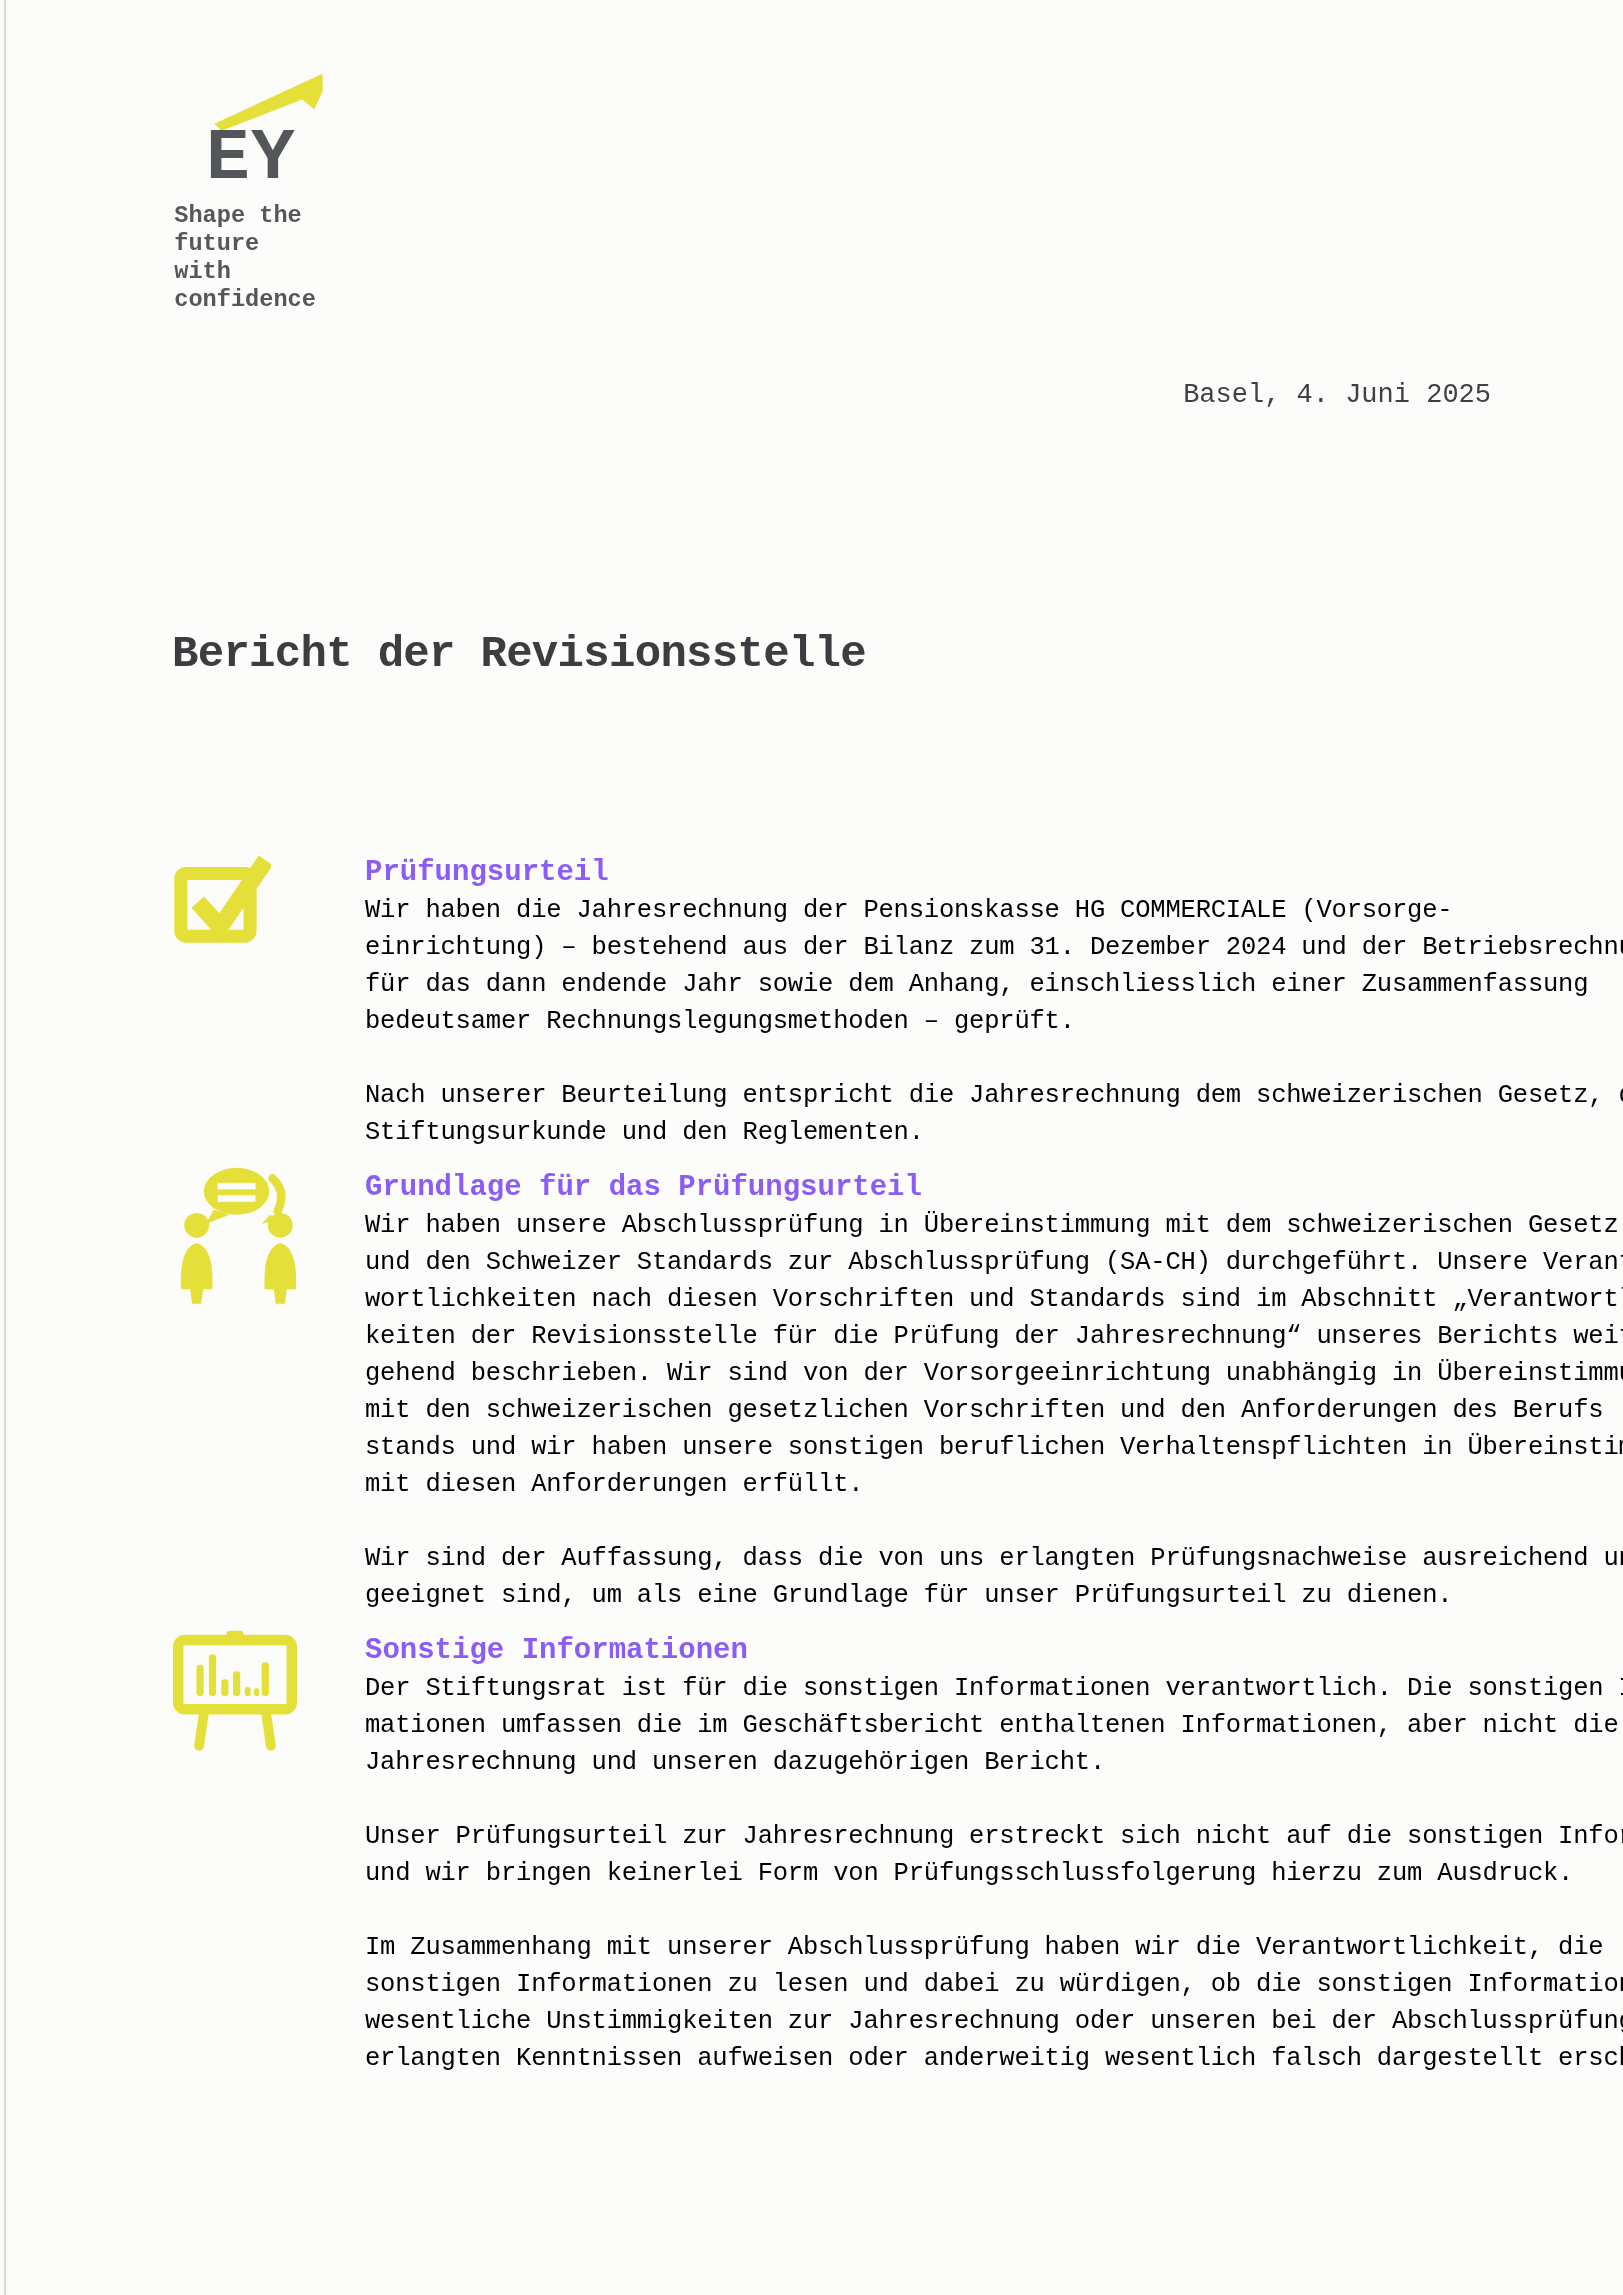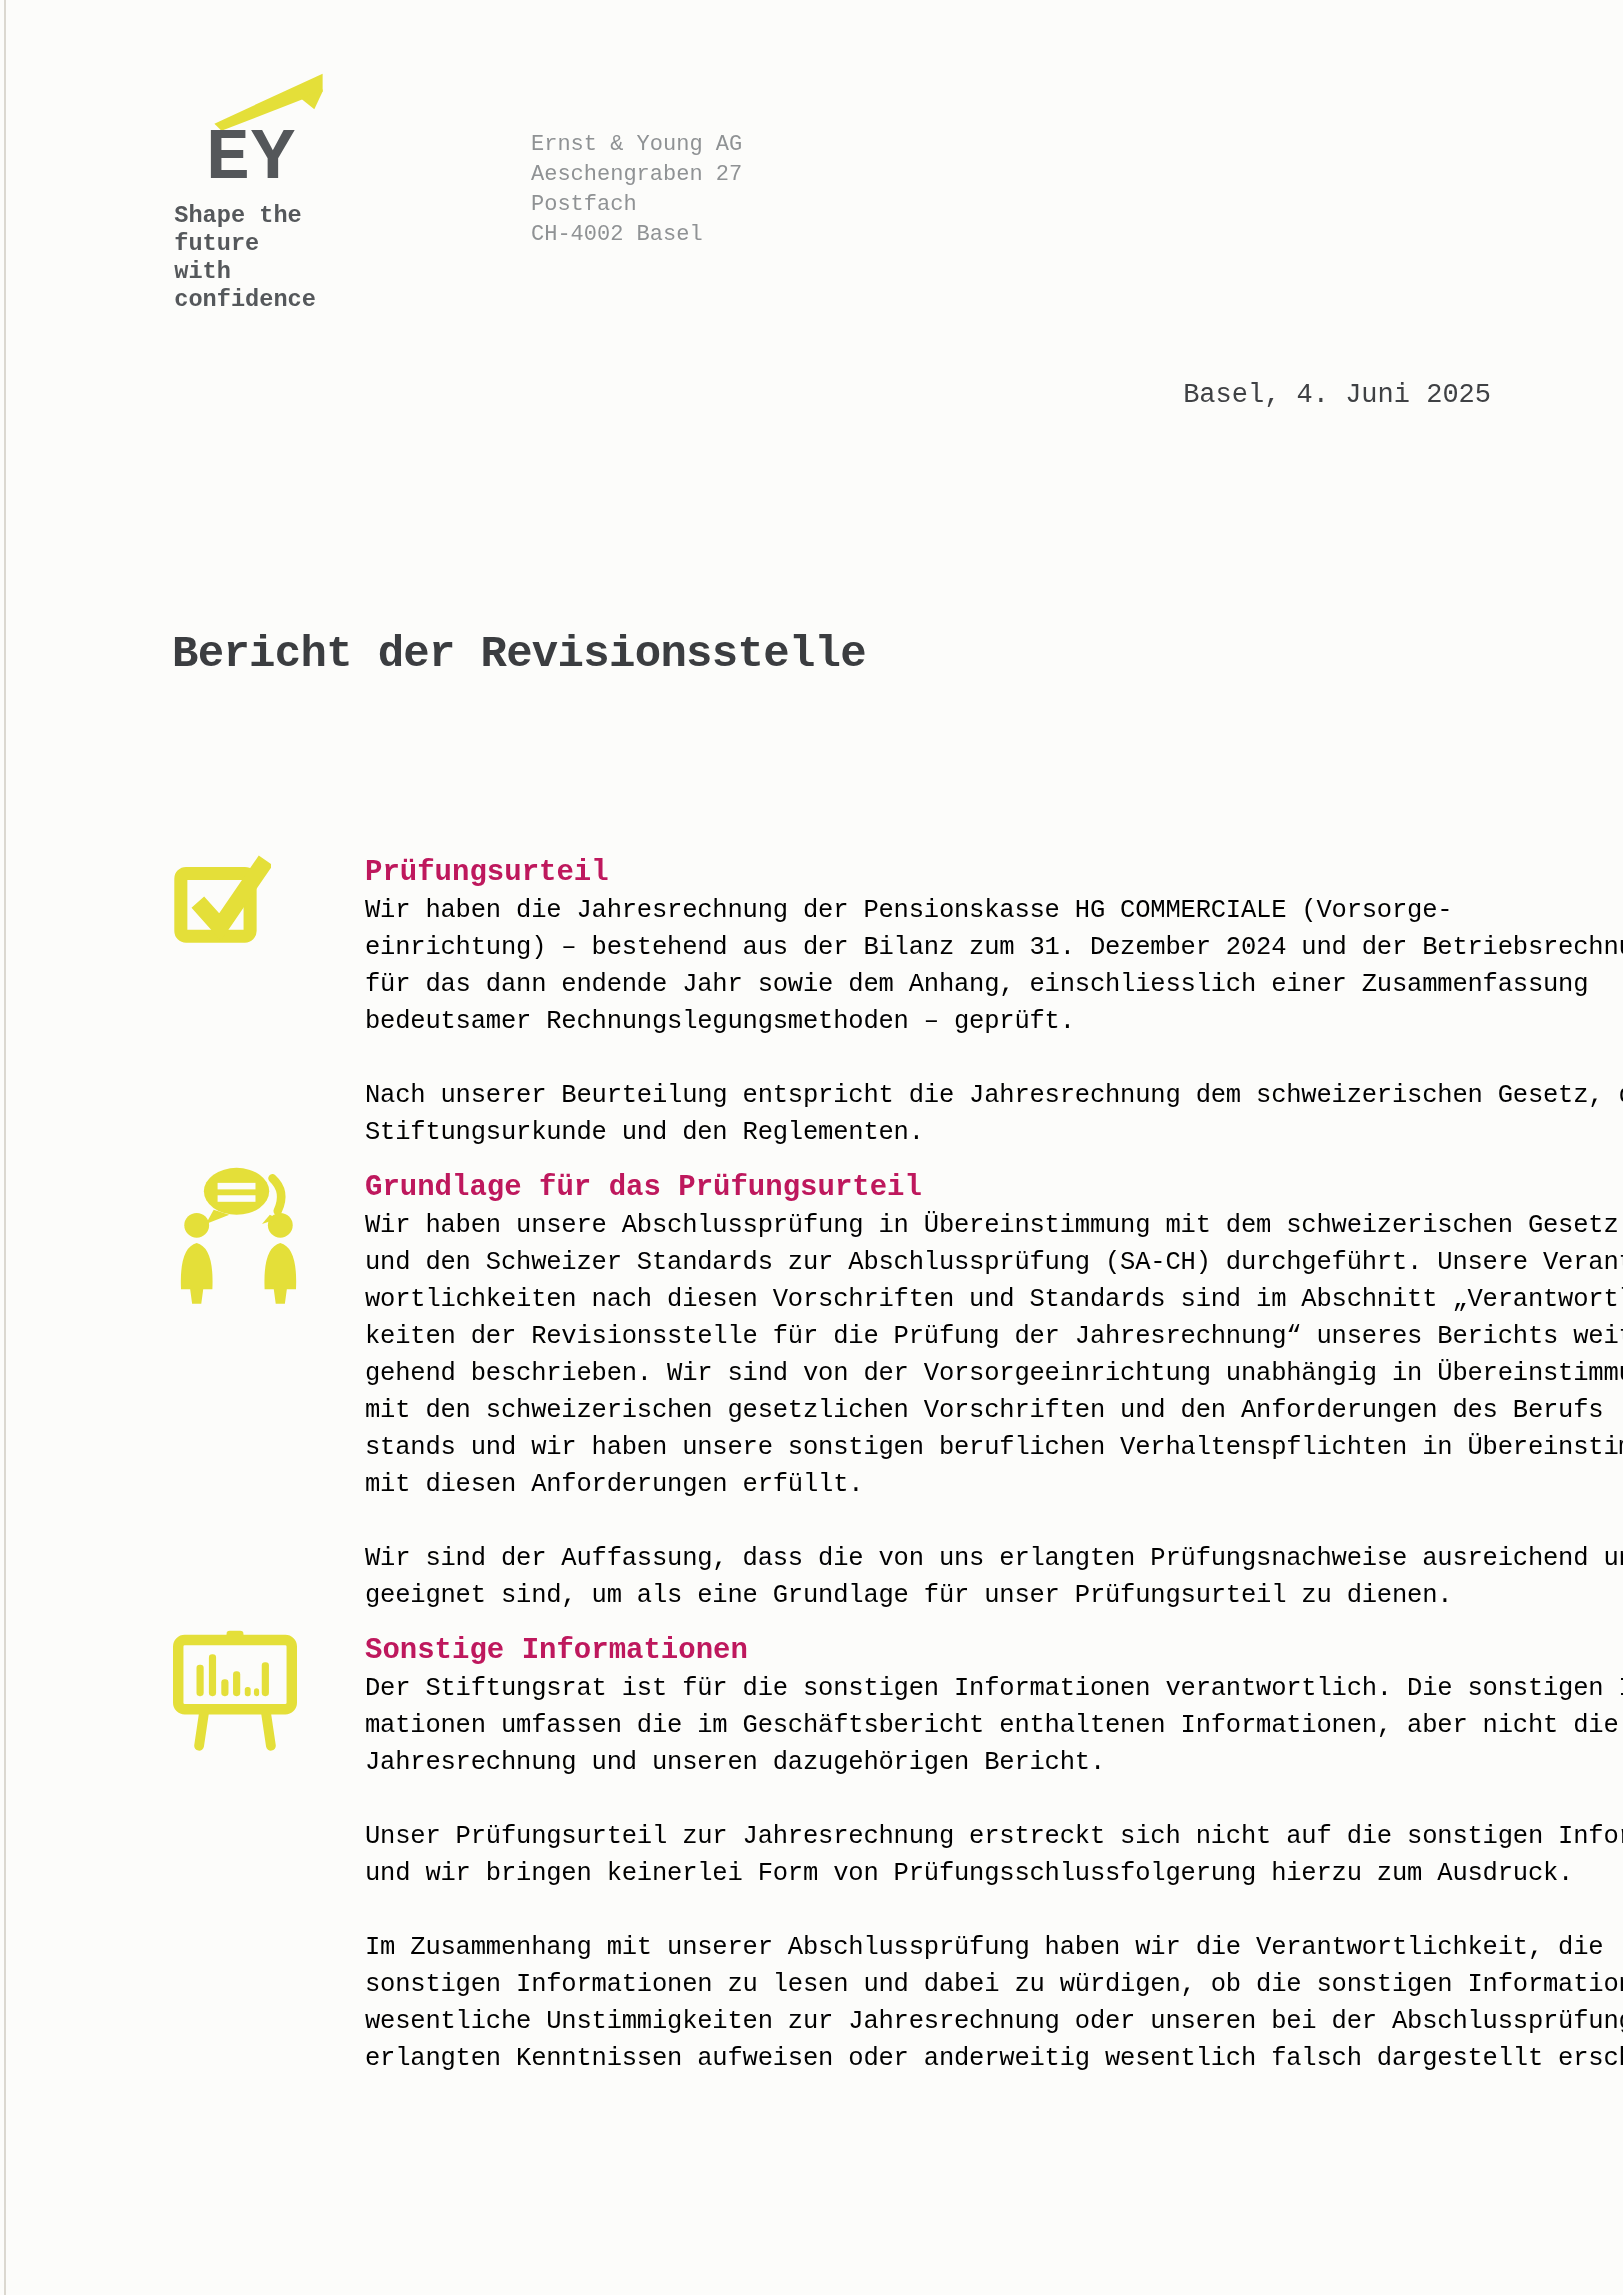--- a/index.html
+++ b/index.html
@@ -33,21 +33,21 @@
   .doc-subtitle {
     position:absolute; left:172px; top:754px; margin:0;
     font-size:33px; font-weight:bold; color:#3b3d40; letter-spacing:-0.3px;
   }
 
   
   .sections { position:absolute; left:173px; top:856px; right:118px; }
   .section { display:flex; align-items:flex-start; margin-bottom:19.6px; }
   .icon-cell { flex:0 0 192px; margin-top:-10.5px; }
   .text-cell { flex:1; min-width:0; }
-  .section-heading { margin:0 0 3.3px; font-size:29px; line-height:33px; font-weight:bold; color:#be185d; }
+  .section-heading { margin:0 0 3.3px; font-size:29px; line-height:33px; font-weight:bold; color:#8b5cf6; }
   .para { margin:0 0 37px; font-size:25.5px; line-height:37px; letter-spacing:-0.2px;
           white-space:pre; color:#000000; }
   .para:last-child { margin-bottom:0; }
 </style>
 </head>
 <body>
 
 <div class="page">
   <div class="scan-edge"></div>
 
@@ -56,26 +56,20 @@
       <polygon points="4,88 186,4 186,34 16,100" fill="#e4df39"></polygon>
       <polygon points="186,30 150,46 172,64 186,34" fill="#e4df39"></polygon>
     </svg>
     <div class="ey-word">EY</div>
     <div class="tagline">
       <div>Shape the future</div>
       <div>with confidence</div>
     </div>
   </div>
 
-  <div class="firm-address">
-    <div>Ernst &amp; Young AG</div>
-    <div>Aeschengraben 27</div>
-    <div>Postfach</div>
-    <div>CH-4002 Basel</div>
-  </div>
 
 
   <div class="dateline">Basel, 4. Juni 2025</div>
 
   <h1 class="doc-title">Bericht der Revisionsstelle</h1>
 
   <main class="sections">
 
     <section class="section">
       <div class="icon-cell">

